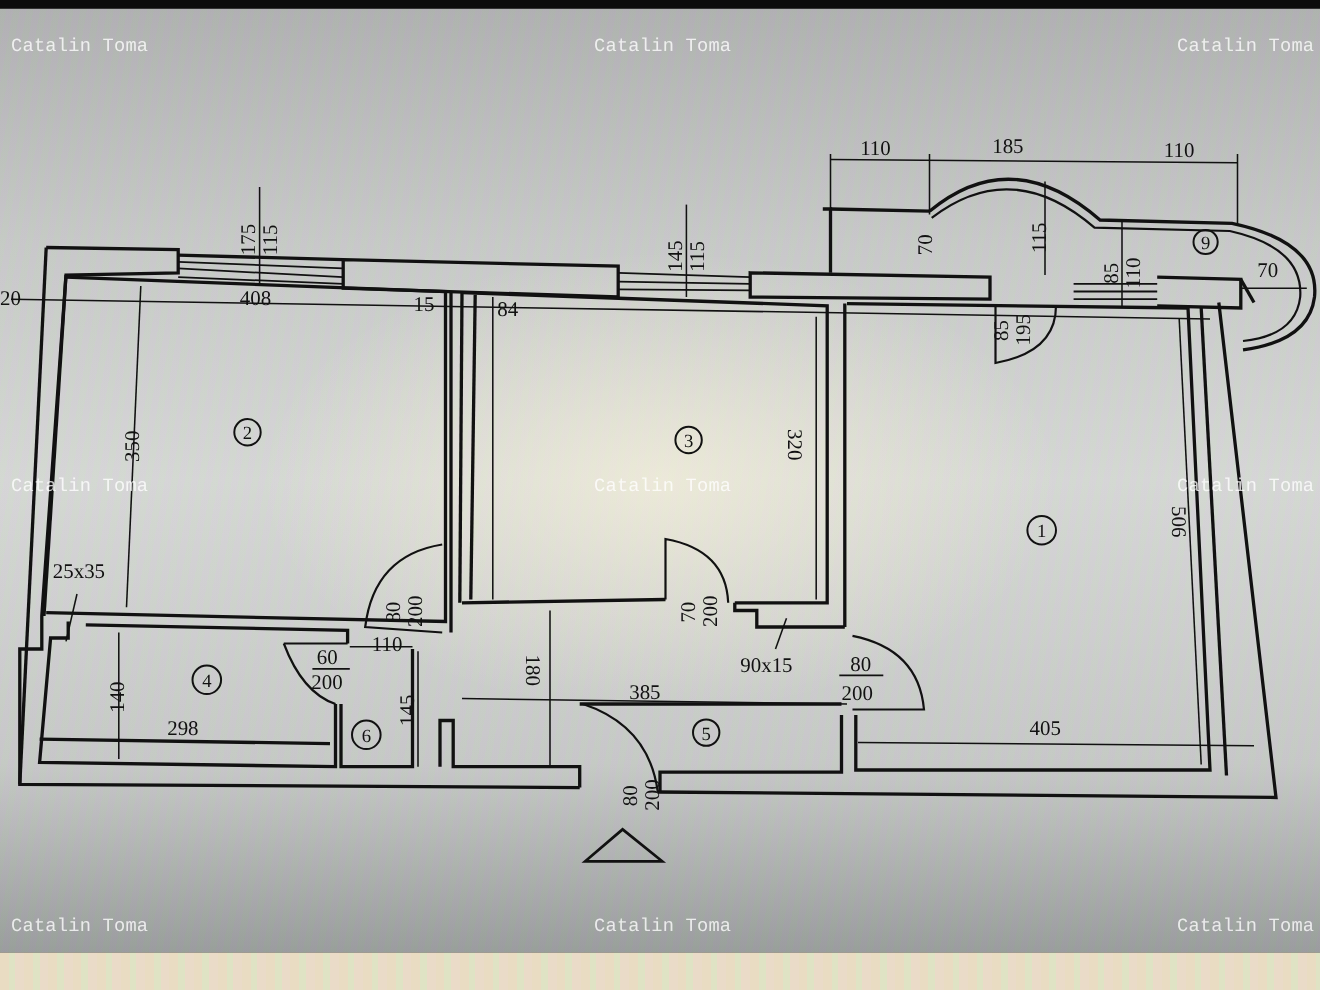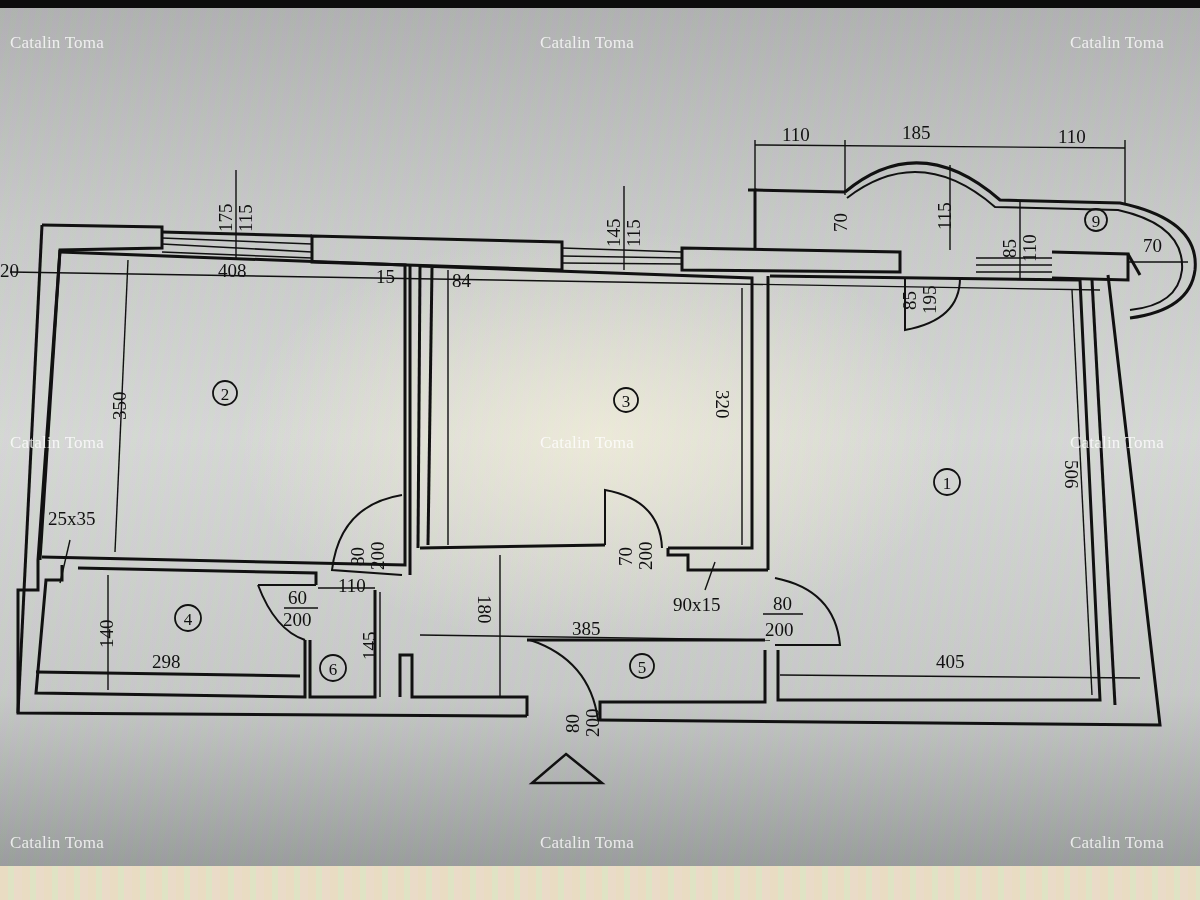--- a/index.html
+++ b/index.html
@@ -5,21 +5,21 @@
   html,body{margin:0;padding:0;}
   body{width:1200px;height:900px;overflow:hidden;position:relative;background:#1a1a1a;font-family:"Liberation Serif",serif;}
   .topbar{position:absolute;left:0;top:0;width:1200px;height:8px;background:#0c0c0c;}
   .paper{position:absolute;left:0;top:8px;width:1200px;height:858px;
     background:
       radial-gradient(ellipse 520px 300px at 600px 430px, rgba(255,248,220,0.55), rgba(0,0,0,0) 70%),
       repeating-linear-gradient(100deg, rgba(200,220,200,0.18) 0 6px, rgba(215,200,230,0.18) 6px 12px),
       linear-gradient(180deg,#a9aaa9 0%,#c5c7c4 25%,#d6d8d4 50%,#c4c6c3 80%,#8e9290 100%);}
   .bottomstrip{position:absolute;left:0;top:866px;width:1200px;height:34px;
     background:repeating-linear-gradient(90deg,#e9dcc2 0 8px,#dfe3c4 8px 14px,#eadbc8 14px 22px);}
-  .wm{position:absolute;color:rgba(255,255,255,0.78);font-family:Liberation Serif, serif;font-size:17px;letter-spacing:0.2px;white-space:nowrap;text-align:right;}
+  .wm{position:absolute;color:rgba(255,255,255,0.78);font-family:Liberation Mono, monospace;font-size:17px;letter-spacing:0.2px;white-space:nowrap;text-align:right;}
   svg{position:absolute;left:0;top:0;}
   .dim{font-family:"Liberation Serif",serif;font-size:19px;fill:#111;}
   .room{font-family:"Liberation Serif",serif;font-size:17px;fill:#111;text-anchor:middle;dominant-baseline:central;}
 </style>
 </head>
 <body>
 
 <div class="topbar"></div>
 <div class="paper"></div>
 <div class="bottomstrip"></div>

